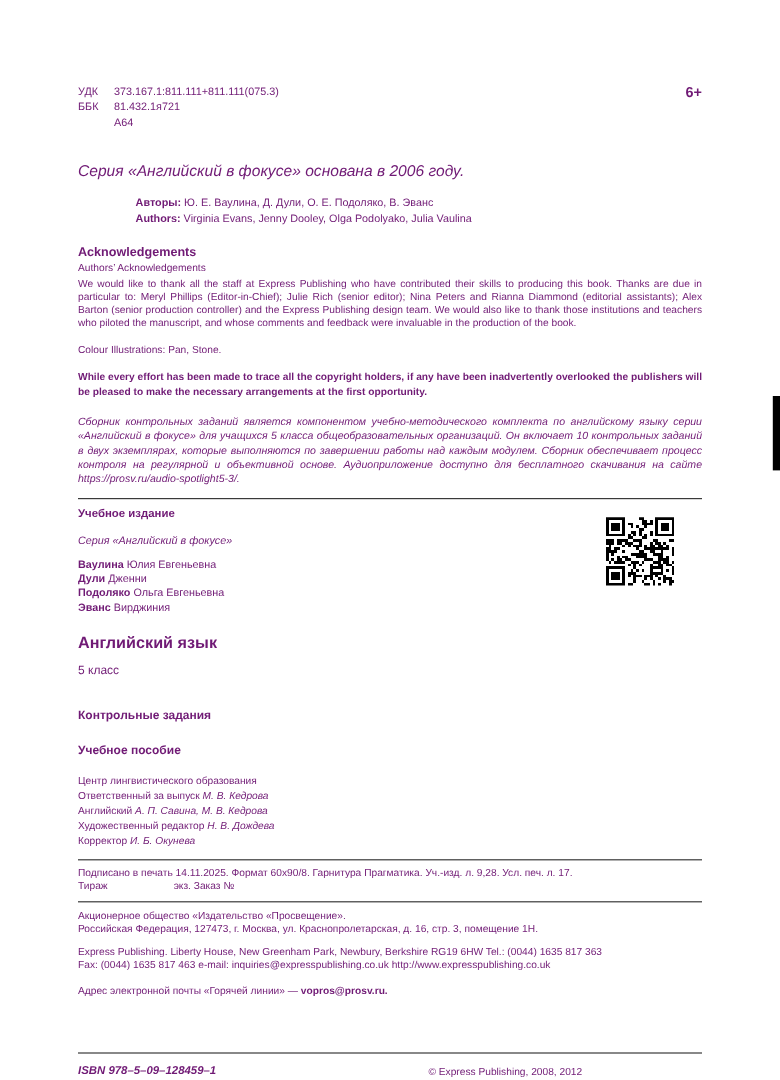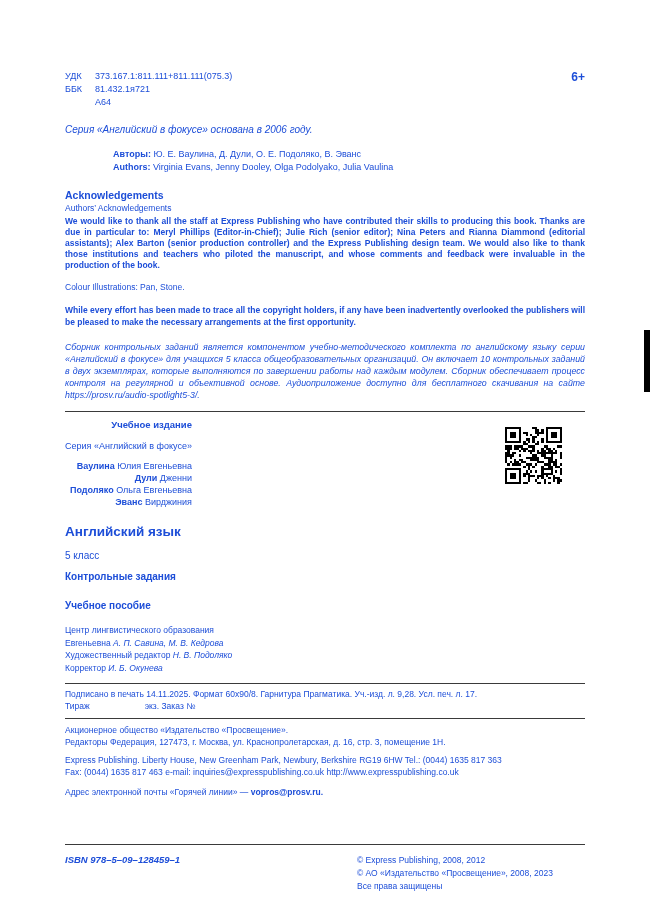--- a/index.html
+++ b/index.html
@@ -3,49 +3,49 @@
 <meta charset="utf-8">
 <style>
   * { box-sizing: border-box; margin: 0; padding: 0; }
   html, body { background: #ffffff; }
   .page {
     position: relative;
     width: 650px;
     height: 900px;
     background: #ffffff;
     font-family: "Liberation Sans", "DejaVu Sans", sans-serif;
-    color: #1d4ed8;
+    color: #701a75;
     padding: 70px 65px 30px 65px;
     overflow: hidden;
   }
   .top-row { display: flex; justify-content: space-between; align-items: flex-start; }
   .codes { font-size: 9px; line-height: 13px; }
   .code-line { display: flex; }
   .code-label { width: 30px; }
   .code-index { margin-left: 30px; }
   .age-badge { font-size: 12px; font-weight: bold; }
-  .series-note { margin-top: 15px; font-size: 10px; font-style: italic; }
+  .series-note { margin-top: 26px; font-size: 13px; font-style: italic; }
   .authors-block { margin-top: 13px; font-size: 9px; line-height: 13px; margin-left: 48px; }
   .ack-title { margin-top: 15px; font-size: 10.5px; font-weight: bold; }
   .ack-subtitle { font-size: 8.5px; font-weight: normal; margin-top: 2px; }
-  .body-par { font-size: 8.5px; line-height: 11px; text-align: justify; font-weight: bold; }
+  .body-par { font-size: 8.5px; line-height: 11px; text-align: justify; }
   .ack-body { margin-top: 3px; }
   .colour-line { margin-top: 11px; font-size: 8.5px; }
   .notice { margin-top: 13px; font-size: 8.5px; line-height: 11.5px; font-weight: bold; text-align: justify; }
   .annotation { margin-top: 13px; font-size: 8.8px; line-height: 12px; font-style: italic; text-align: justify; }
   hr.divider { border: none; border-top: 1px solid #3a3a3a; height: 0; }
   .hr-1 { margin-top: 10px; }
-  .edition-row { display: flex; justify-content: space-between; text-align: right; }
+  .edition-row { display: flex; justify-content: space-between; }
   .edition-type { margin-top: 7px; font-size: 9.5px; font-weight: bold; }
-  .edition-series { margin-top: 11px; font-size: 9px; }
+  .edition-series { margin-top: 11px; font-size: 9px; font-style: italic; }
   .edition-authors { margin-top: 9px; font-size: 9px; line-height: 12px; }
   .qr-wrap { margin-top: 15px; margin-right: 23px; width: 57px; height: 57px; }
   .main-title { margin-top: 16px; font-size: 13.5px; font-weight: bold; }
   .grade { margin-top: 11px; font-size: 10px; }
-  .subtitle { margin-top: 10px; font-size: 10px; font-weight: bold; }
+  .subtitle { margin-top: 26px; font-size: 10px; font-weight: bold; }
   .subtitle2 { margin-top: 18px; }
   .credits { margin-top: 13px; font-size: 8.5px; line-height: 12.5px; }
   .credit-name { font-style: italic; }
   .hr-2 { margin-top: 9px; }
   .print-info { margin-top: 5px; font-size: 8.5px; line-height: 11.5px; }
   .spacer-55 { display: inline-block; width: 55px; }
   .hr-3 { margin-top: 6px; }
   .pub-block { margin-top: 6px; font-size: 8.5px; line-height: 11.5px; }
   .pub-en { margin-top: 7px; }
   .hotline { margin-top: 9px; font-size: 8.5px; }
@@ -437,47 +437,51 @@
   </div>
 
   <h1 class="main-title">Английский язык</h1>
   <p class="grade">5 класс</p>
   <p class="subtitle">Контрольные задания</p>
   <p class="subtitle subtitle2">Учебное пособие</p>
 
   <div class="credits">
     <p>Центр лингвистического образования</p>
     <p>
-      <span>Евгеньевна</span>
+      <span>Ответственный за выпуск</span>
+      <span class="credit-name">М. В. Кедрова</span>
+    </p>
+    <p>
+      <span>Английский</span>
       <span class="credit-name">А. П. Савина, М. В. Кедрова</span>
     </p>
     <p>
       <span>Художественный редактор</span>
-      <span class="credit-name">Н. В. Подоляко</span>
+      <span class="credit-name">Н. В. Дождева</span>
     </p>
     <p>
       <span>Корректор</span>
       <span class="credit-name">И. Б. Окунева</span>
     </p>
   </div>
 
   <hr class="divider hr-2">
 
   <div class="print-info">
     <p>Подписано в печать 14.11.2025. Формат 60x90/8. Гарнитура Прагматика. Уч.-изд. л. 9,28. Усл. печ. л. 17.</p>
     <p>
       <span>Тираж</span><span class="spacer-55"></span><span>экз. Заказ №</span>
     </p>
   </div>
 
   <hr class="divider hr-3">
 
   <div class="pub-block">
     <p>Акционерное общество «Издательство «Просвещение».</p>
-    <p>Редакторы Федерация, 127473, г. Москва, ул. Краснопролетарская, д. 16, стр. 3, помещение 1Н.</p>
+    <p>Российская Федерация, 127473, г. Москва, ул. Краснопролетарская, д. 16, стр. 3, помещение 1Н.</p>
   </div>
 
   <div class="pub-block pub-en">
     <p>Express Publishing. Liberty House, New Greenham Park, Newbury, Berkshire RG19 6HW Tel.: (0044) 1635 817 363</p>
     <p>Fax: (0044) 1635 817 463 e-mail: inquiries@expresspublishing.co.uk http://www.expresspublishing.co.uk</p>
   </div>
 
   <p class="hotline">
     <span>Адрес электронной почты «Горячей линии» —</span>
     <b>vopros@prosv.ru.</b>

